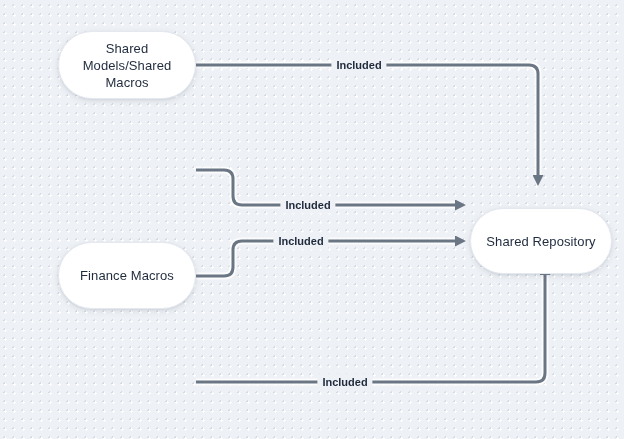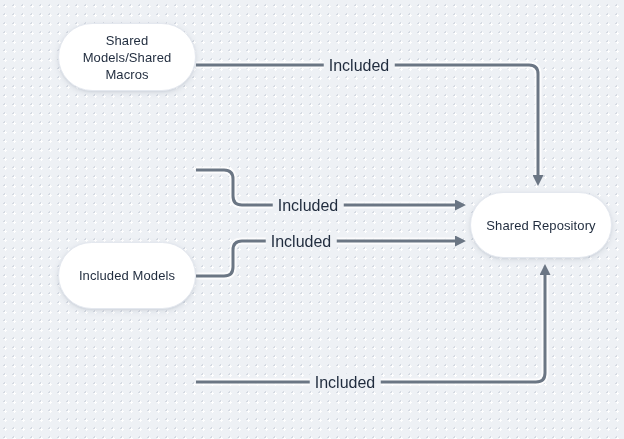--- a/index.html
+++ b/index.html
@@ -63,22 +63,22 @@
     display: block;
     line-height: 17px;
     max-width: 106px;
   }
   .node-shared-repository .node-label { max-width: 130px; }
   .edge-label {
     position: absolute;
     transform: translate(-50%, -50%);
     background: var(--background);
     color: var(--text);
-    font-size: 16px;
-    font-weight: 400;
+    font-size: 11px;
+    font-weight: 700;
     line-height: 17px;
     padding: 0 5px;
     white-space: nowrap;
   }
 </style>
 </head>
 <body>
 
 <div class="canvas">
 
@@ -103,31 +103,31 @@
       <path class="casing" d="M196 276 H224 Q233 276 233 267 V250 Q233 241 242 241 H456"></path>
       <path class="line" d="M196 276 H224 Q233 276 233 267 V250 Q233 241 242 241 H456" marker-end="url(#arrow)"></path>
     </g>
 
     <g>
       <path class="casing" d="M196 382 H536 Q545 382 545 373 V274"></path>
       <path class="line" d="M196 382 H536 Q545 382 545 373 V274" marker-end="url(#arrow)"></path>
     </g>
   </svg>
 
-  <div class="node node-shared-models-macros" style="left:58px; top:23px; width:138px; height:68px;text-align:center;">
+  <div class="node node-shared-models-macros" style="left:58px; top:31px; width:138px; height:68px;text-align:center;">
     <span class="node-label">Shared Models/Shared Macros</span>
   </div>
 
 
   <div class="node node-finance-models" style="left:58px; top:242px; width:138px; height:67px;">
-    <span class="node-label">Included Models</span>
+    <span class="node-label">Finance Macros</span>
   </div>
 
 
-  <div class="node node-shared-repository" style="left:470px; top:192px; width:142px; height:66px;">
+  <div class="node node-shared-repository" style="left:470px; top:208px; width:142px; height:66px;">
     <span class="node-label">Shared Repository</span>
   </div>
 
   <div class="edge-label" style="left:359px; top:65px;">Included</div>
 
   <div class="edge-label" style="left:308px; top:205px;">Included</div>
 
   <div class="edge-label" style="left:301px; top:241px;">Included</div>
 
   <div class="edge-label" style="left:345px; top:382px;">Included</div>

